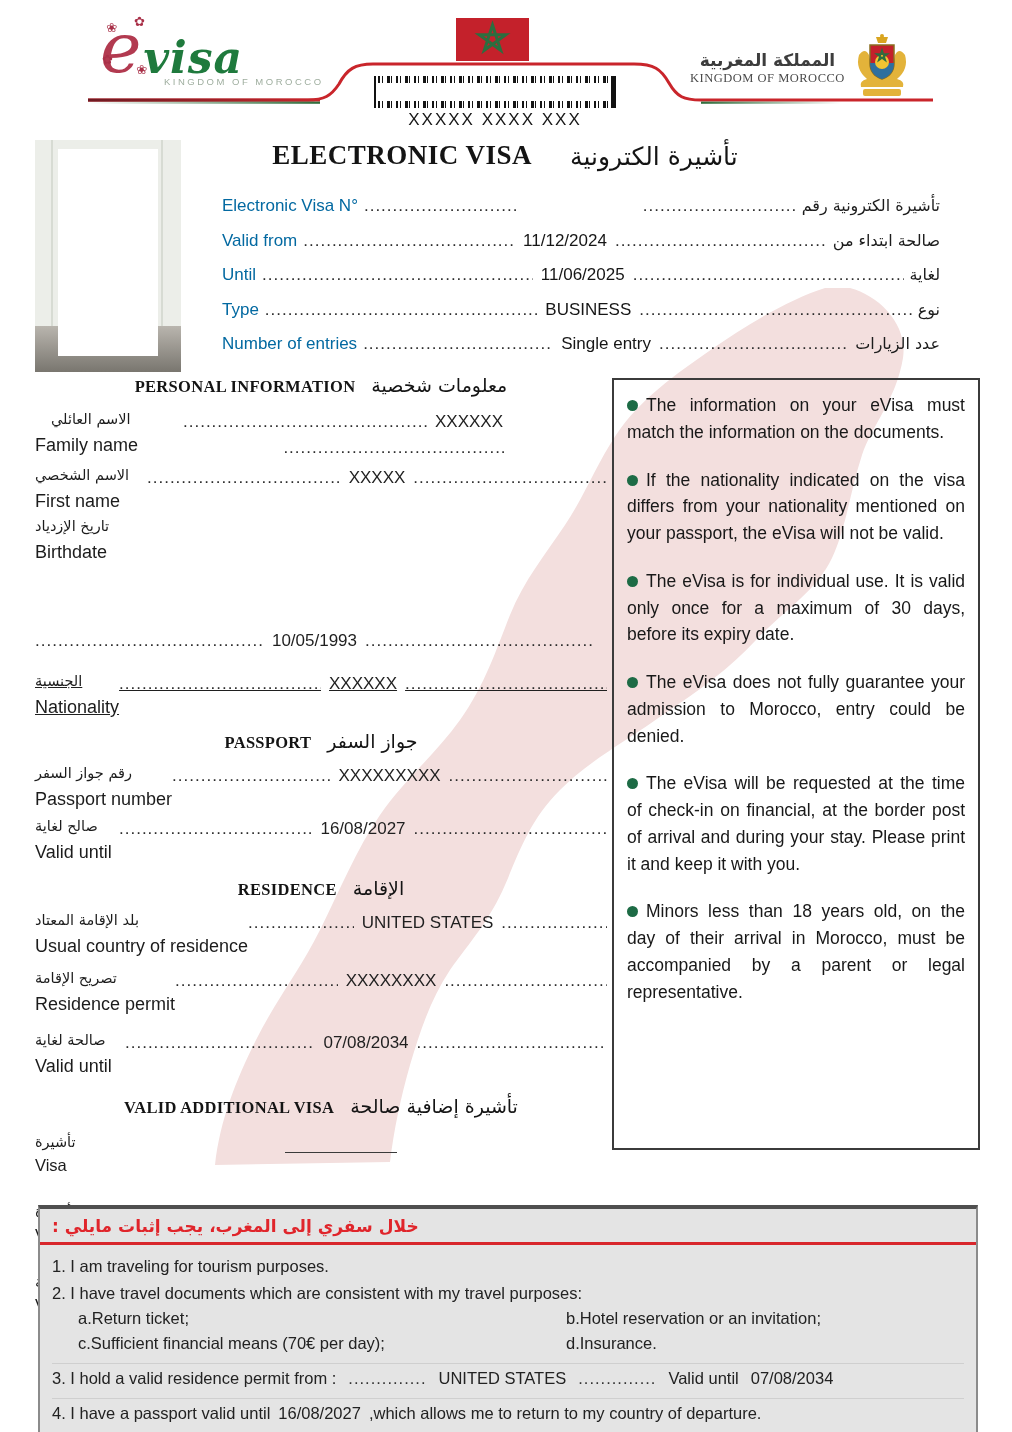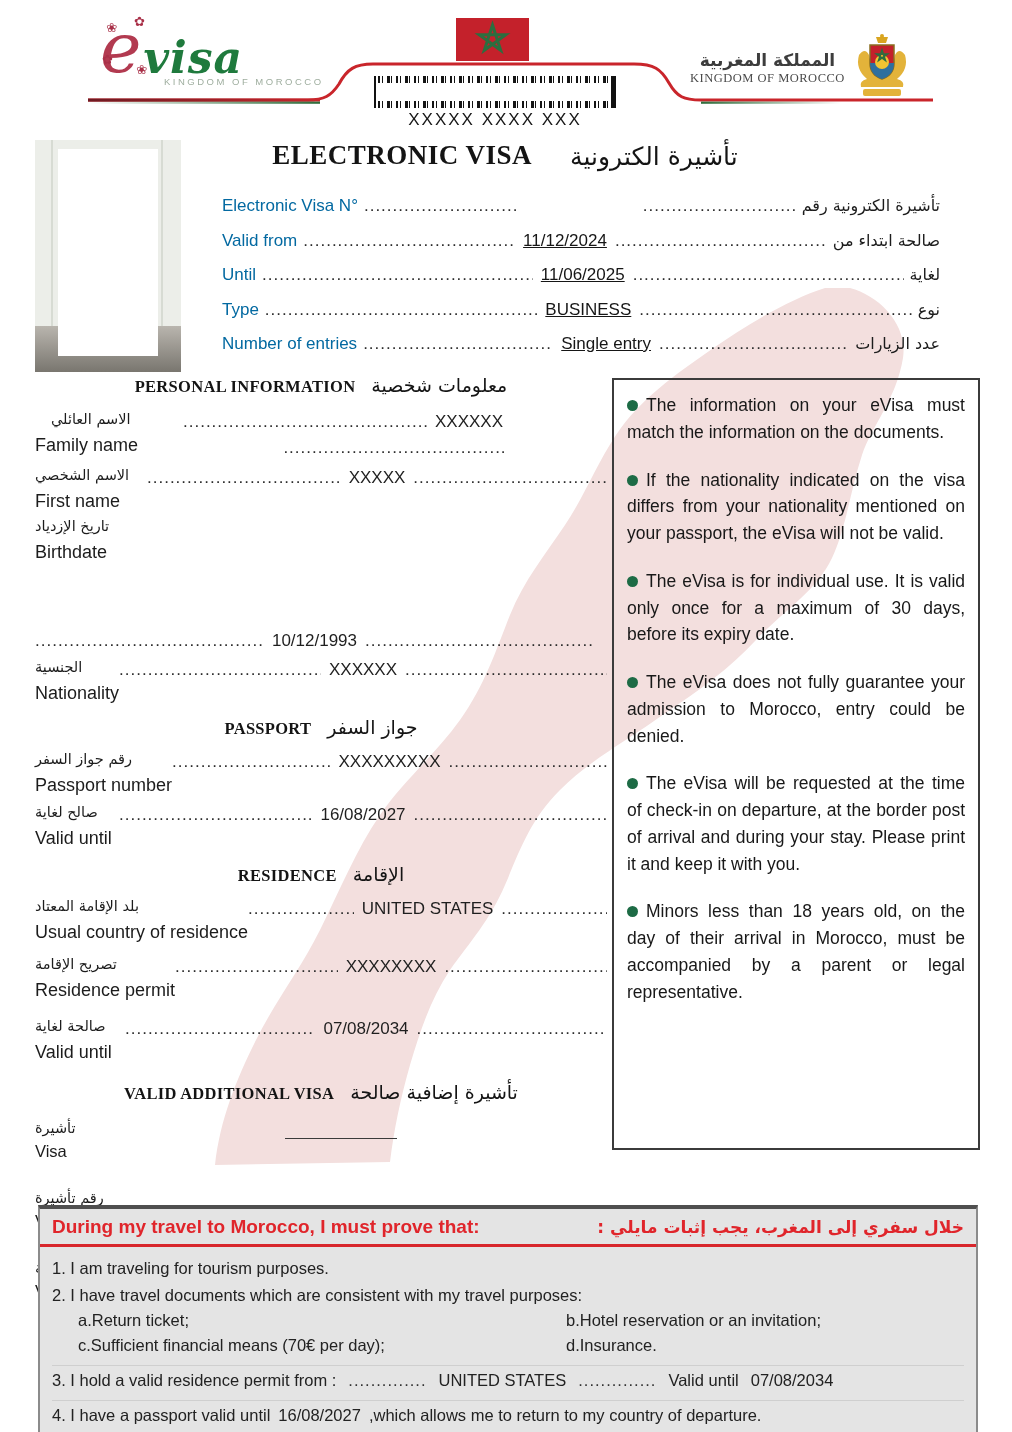--- a/index.html
+++ b/index.html
@@ -37,21 +37,21 @@
   .title-row{position:absolute;left:225px;top:140px;width:560px;z-index:2;display:flex;justify-content:center;align-items:flex-end;gap:38px;}
   .title-en{font-family:"Liberation Serif","DejaVu Serif",serif;font-weight:bold;font-size:27px;letter-spacing:.5px;color:#141414;}
   .title-ar{font-size:25px;color:#141414;}
   
   .fields{position:absolute;left:222px;top:196px;width:718px;z-index:2;}
   .f-row{display:flex;align-items:baseline;height:34.5px;font-size:17px;}
   .f-en{white-space:nowrap;color:#0369a1;}
   .f-mid{flex:1;display:flex;align-items:baseline;overflow:hidden;margin:0 6px;}
   .dots{color:#2b2b2b;letter-spacing:1px;overflow:hidden;white-space:nowrap;flex:1;}
   .d-left{text-align:right;} .d-right{text-align:left;}
-  .f-val{white-space:nowrap;padding:0 8px;color:#161616;text-decoration:underline;}
+  .f-val{white-space:nowrap;padding:0 8px;color:#161616;}
   .f-val.empty{min-width:110px;}
   .f-ar{white-space:nowrap;font-size:16px;color:#1c1c1c;}
   
   .left-col{position:absolute;left:35px;top:372px;width:572px;z-index:2;}
   .sec-head{display:flex;justify-content:center;align-items:baseline;gap:16px;}
   .sec-en{font-family:"Liberation Serif","DejaVu Serif",serif;font-weight:bold;font-size:16.5px;letter-spacing:.3px;color:#141414;}
   .sec-ar{font-size:19px;color:#141414;}
   .p-row{display:flex;align-items:flex-start;margin-top:10px;}
   .p-labels{flex:0 0 148px;}
   .p-labels .ar{font-size:14.5px;text-align:left;direction:rtl;unicode-bidi:isolate;color:#1c1c1c;padding-left:16px;}
@@ -249,26 +249,26 @@
         </div>
     </div>
 
     <div class="p-row" style="margin-top:6px;flex-direction:column;">
       <div class="p-labels" style="flex-basis:112px;">
           <div class="ar" style="padding-left:0;">تاريخ الإزدياد</div>
           <div class="en">Birthdate</div>
         </div>
       <div class="p-line">
           <span class="dots d-left">........................................</span>
-          <span class="p-val">10/12/1993</span>
+          <span class="p-val">10/05/1993</span>
           <span class="dots d-right">........................................</span>
         </div>
     </div>
 
-    <div class="p-row" style="margin-top:7px;">
+    <div class="p-row" style="margin-top:21px;text-decoration:underline;">
       <div class="p-labels" style="flex-basis:60px;">
           <div class="ar" style="padding-left:0;">الجنسية</div>
           <div class="en">Nationality</div>
         </div>
       <div class="p-line">
           <span class="dots d-left">............................................</span>
           <span class="p-val">XXXXXX</span>
           <span class="dots d-right">............................................</span>
         </div>
     </div>
@@ -369,27 +369,26 @@
         </div>
       <div class="a-line" style="margin-left:10px;"></div>
     </div>
   </div>
 
   <div class="info-box">
     <div class="bullet-item"><span class="bullet-icon"></span><span>The information on your eVisa must match the information on the documents.</span></div>
     <div class="bullet-item"><span class="bullet-icon"></span><span>If the nationality indicated on the visa differs from your nationality mentioned on your passport, the eVisa will not be valid.</span></div>
     <div class="bullet-item"><span class="bullet-icon"></span><span>The eVisa is for individual use. It is valid only once for a maximum of 30 days, before its expiry date.</span></div>
     <div class="bullet-item"><span class="bullet-icon"></span><span>The eVisa does not fully guarantee your admission to Morocco, entry could be denied.</span></div>
-    <div class="bullet-item"><span class="bullet-icon"></span><span>The eVisa will be requested at the time of check-in on departure, at the border post of arrival and during your stay. Please print it and keep it with you.</span></div>
+    <div class="bullet-item"><span class="bullet-icon"></span><span>The eVisa will be requested at the time of check-in on financial, at the border post of arrival and during your stay. Please print it and keep it with you.</span></div>
     <div class="bullet-item"><span class="bullet-icon"></span><span>Minors less than 18 years old, on the day of their arrival in Morocco, must be accompanied by a parent or legal representative.</span></div>
   </div>
 
   <div class="travel-box">
     <div class="tb-head">
-      <span class="tb-title-en">During my travel to Morocco, I must prove that:</span>
       <span class="tb-title-ar ar">خلال سفري إلى المغرب، يجب إثبات مايلي :</span>
     </div>
     <div class="tb-items">
       <div class="tb-item">1. I am traveling for tourism purposes.</div>
       <div class="tb-item">2. I have travel documents which are consistent with my travel purposes:</div>
       <div class="tb-sub">
         <span>a.Return ticket;</span>
         <span>b.Hotel reservation or an invitation;</span>
         <span>c.Sufficient financial means (70€ per day);</span>
         <span>d.Insurance.</span>

